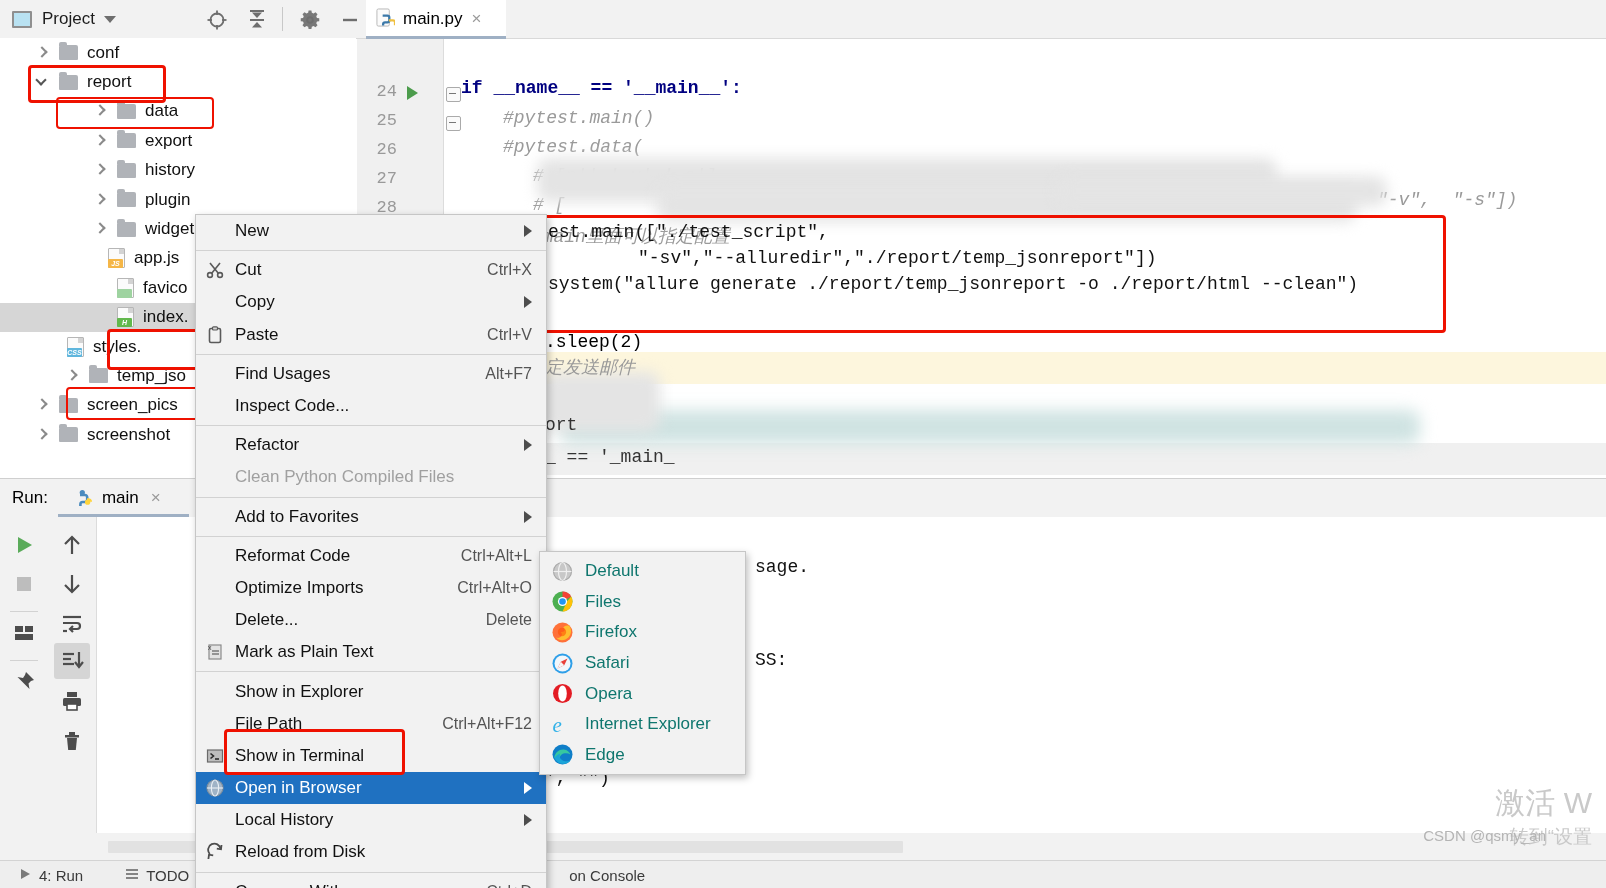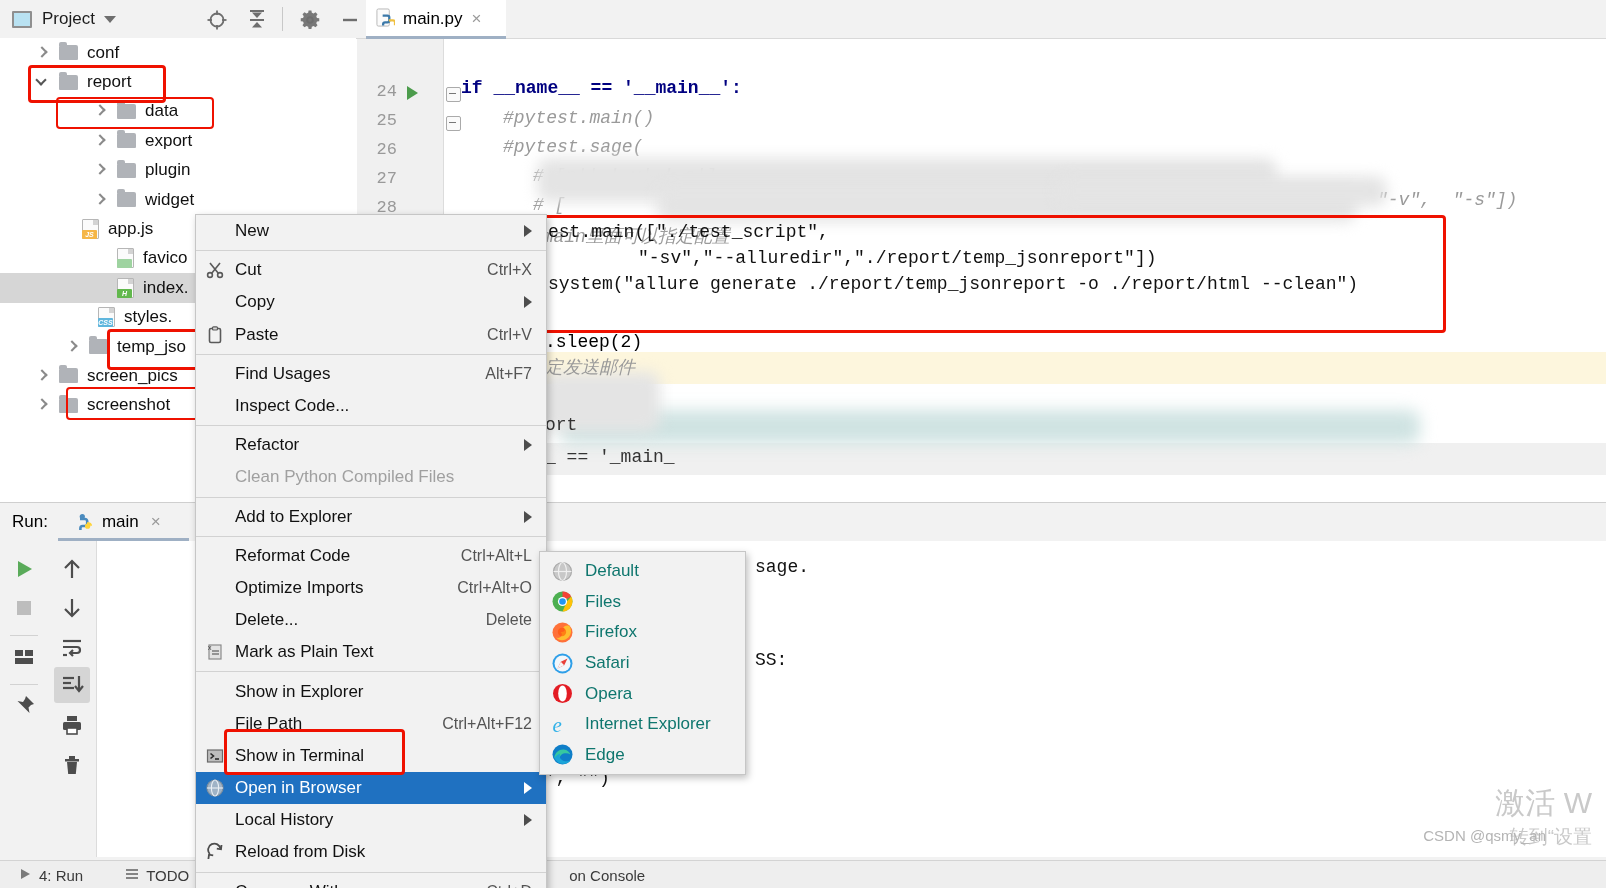--- a/index.html
+++ b/index.html
@@ -36,21 +36,21 @@
   .fileic .corner{position:absolute;right:0;top:0;width:5px;height:5px;background:#d3d3d3;}
   .fileic .badge{position:absolute;left:-1px;bottom:-1px;width:15px;height:9px;border-radius:1px;font-size:7px;line-height:9px;color:#fff;text-align:center;font-family:"Liberation Sans",sans-serif;font-weight:bold;}
   .b-js{background:#f5b647;color:#4a3000;}
   .b-img{background:#9ed3a0;}
   .b-h{background:#62b84d;}
   .b-css{background:#5fb6dd;}
   .lbl{margin-left:9px;font-size:17px;color:#101010;}
   .hl-box{position:absolute;border:3px solid #ef1100;border-radius:4px;pointer-events:none;}
 
   
-  #runpanel{position:absolute;left:0;top:478px;width:1606px;height:382px;background:#f2f2f2;border-top:1px solid #cfcfcf;margin-top:24px;}
+  #runpanel{position:absolute;left:0;top:478px;width:1606px;height:382px;background:#f2f2f2;border-top:1px solid #cfcfcf;}
   #run-head{position:absolute;left:0;top:0;height:38px;width:1606px;display:flex;align-items:center;background:#f2f2f2;}
   #run-label{margin-left:12px;font-size:17px;}
   #run-tab{margin-left:26px;display:flex;align-items:center;}
   #run-tab-name{margin-left:8px;font-size:17px;}
   #run-tab-close{margin-left:12px;color:#9a9a9a;font-size:17px;}
   #run-tab-underline{position:absolute;left:58px;top:35px;width:131px;height:3px;background:#9fb0c4;}
   .runcol{position:absolute;top:38px;width:48px;bottom:28px;background:#f2f2f2;}
   #runcol1{left:0;border-right:1px solid #dcdcdc;}
   #runcol2{left:48px;border-right:1px solid #dcdcdc;}
   .ricon{position:absolute;left:12px;width:24px;height:24px;}
@@ -116,21 +116,21 @@
   <div class="lnum" style="top:160px">28</div>
   <div class="lnum" style="top:189px">29</div>
 
   <div class="runarrow" style="left:50px;top:48px"></div>
   <div class="foldm" style="top:49px"></div>
   <div class="foldm" style="top:78px"></div>
   <div class="foldm" style="top:194px"></div>
 
   <div class="code kw" style="left:104px;top:40px">if __name__ == '__main__':</div>
   <div class="code cmt" style="left:146px;top:70px">#pytest.main()</div>
-  <div class="code cmt" style="left:146px;top:99px">#pytest.sage(</div>
+  <div class="code cmt" style="left:146px;top:99px">#pytest.data(</div>
   <div class="code cmt" style="left:176px;top:128px"># [p'' '-v' '-s']</div>
   <div class="code cmt" style="left:176px;top:157px"># [</div>
   <div class="code cmt" style="left:146px;top:186px"># 在main里面可以指定配置</div>
 
   <div class="code cmt" style="left:1020px;top:152px">"-v",  "-s"])</div>
 
   <div class="blur" style="left:180px;top:120px;width:740px;height:44px;"></div>
   <div class="blur" style="left:300px;top:148px;width:700px;height:36px;"></div>
   <div class="blur" style="left:700px;top:138px;width:330px;height:30px;"></div>
 </div>
@@ -230,49 +230,54 @@
     <span class="lbl">data</span>
   </div>
   <div class="row" style="padding-left:94px">
     <span class="arrow r"></span>
     <span class="folder" style="margin-left:11px"></span>
     <span class="lbl">export</span>
   </div>
   <div class="row" style="padding-left:94px">
     <span class="arrow r"></span>
     <span class="folder" style="margin-left:11px"></span>
+    <span class="lbl">history</span>
+  </div>
+  <div class="row" style="padding-left:94px">
+    <span class="arrow r"></span>
+    <span class="folder" style="margin-left:11px"></span>
     <span class="lbl">plugin</span>
   </div>
   <div class="row" style="padding-left:94px">
     <span class="arrow r"></span>
     <span class="folder" style="margin-left:11px"></span>
     <span class="lbl">widget</span>
   </div>
-  <div class="row" style="padding-left:82px">
+  <div class="row" style="padding-left:108px">
     <span class="fileic">
         <i class="corner"></i>
         <i class="badge b-js">JS</i>
       </span>
     <span class="lbl">app.js</span>
   </div>
   <div class="row" style="padding-left:117px">
     <span class="fileic">
         <i class="corner"></i>
         <i class="badge b-img"></i>
       </span>
     <span class="lbl">favico</span>
   </div>
   <div class="row sel" style="padding-left:117px">
     <span class="fileic">
         <i class="corner"></i>
         <i class="badge b-h">H</i>
       </span>
     <span class="lbl">index.</span>
   </div>
-  <div class="row" style="padding-left:98px">
+  <div class="row" style="padding-left:67px">
     <span class="fileic">
         <i class="corner"></i>
         <i class="badge b-css">CSS</i>
       </span>
     <span class="lbl">styles.</span>
   </div>
   <div class="row" style="padding-left:66px">
     <span class="arrow r"></span>
     <span class="folder" style="margin-left:11px"></span>
     <span class="lbl">temp_jso</span>
@@ -444,21 +449,21 @@
   <div class="mi">
     <span class="mlabel">Refactor</span>
     <span class="marrow"></span>
   </div>
   <div class="mi dis">
     <span class="mlabel">Clean Python Compiled Files</span>
   </div>
   <div class="msep"></div>
 
   <div class="mi">
-    <span class="mlabel">Add to Explorer</span>
+    <span class="mlabel">Add to Favorites</span>
     <span class="marrow"></span>
   </div>
   <div class="msep"></div>
 
   <div class="mi">
     <span class="mlabel">Reformat Code</span>
     <span class="mkey">Ctrl+Alt+L</span>
   </div>
   <div class="mi">
     <span class="mlabel">Optimize Imports</span>

